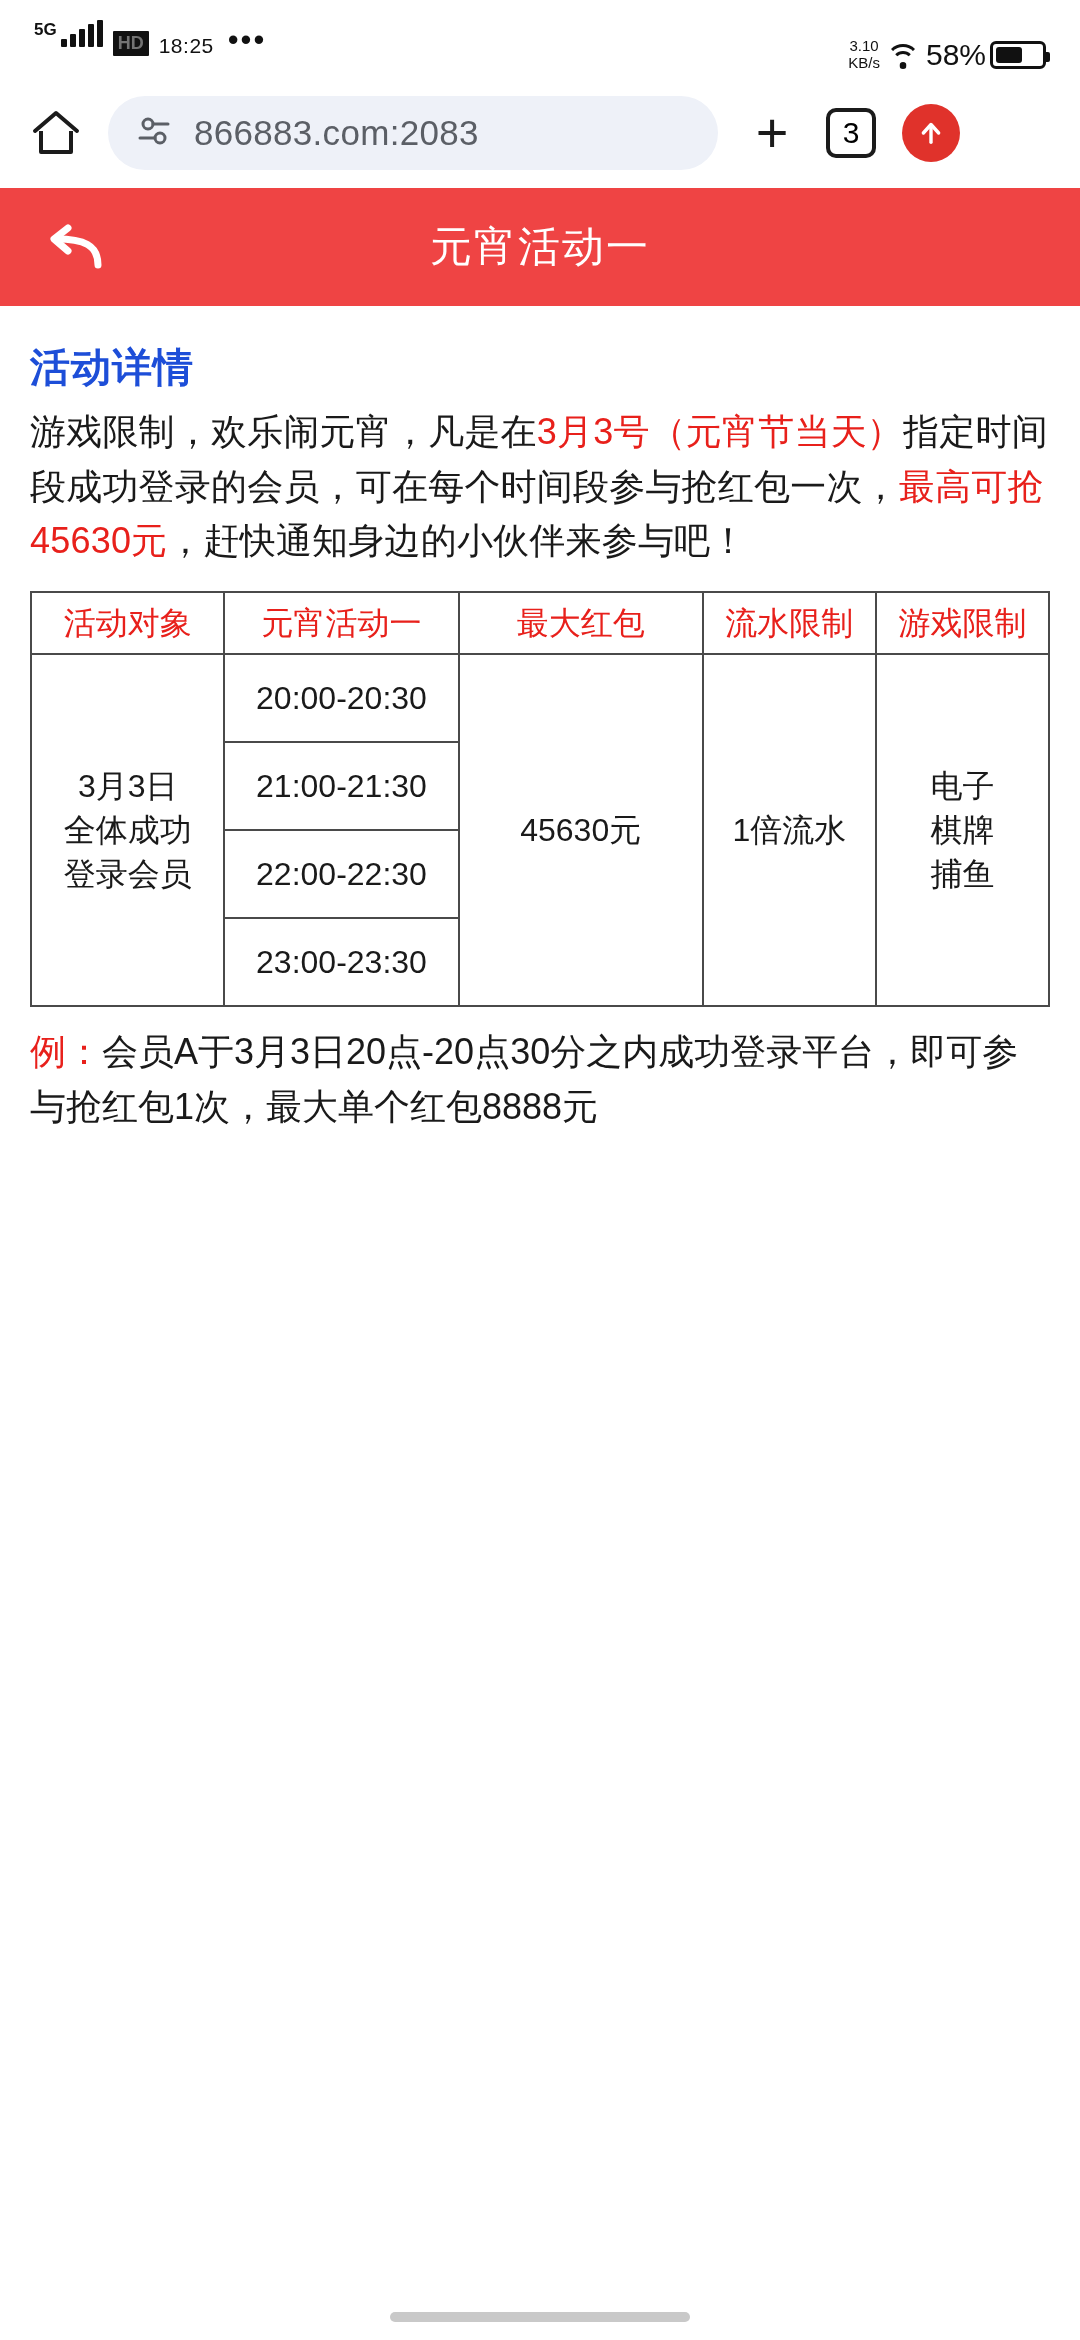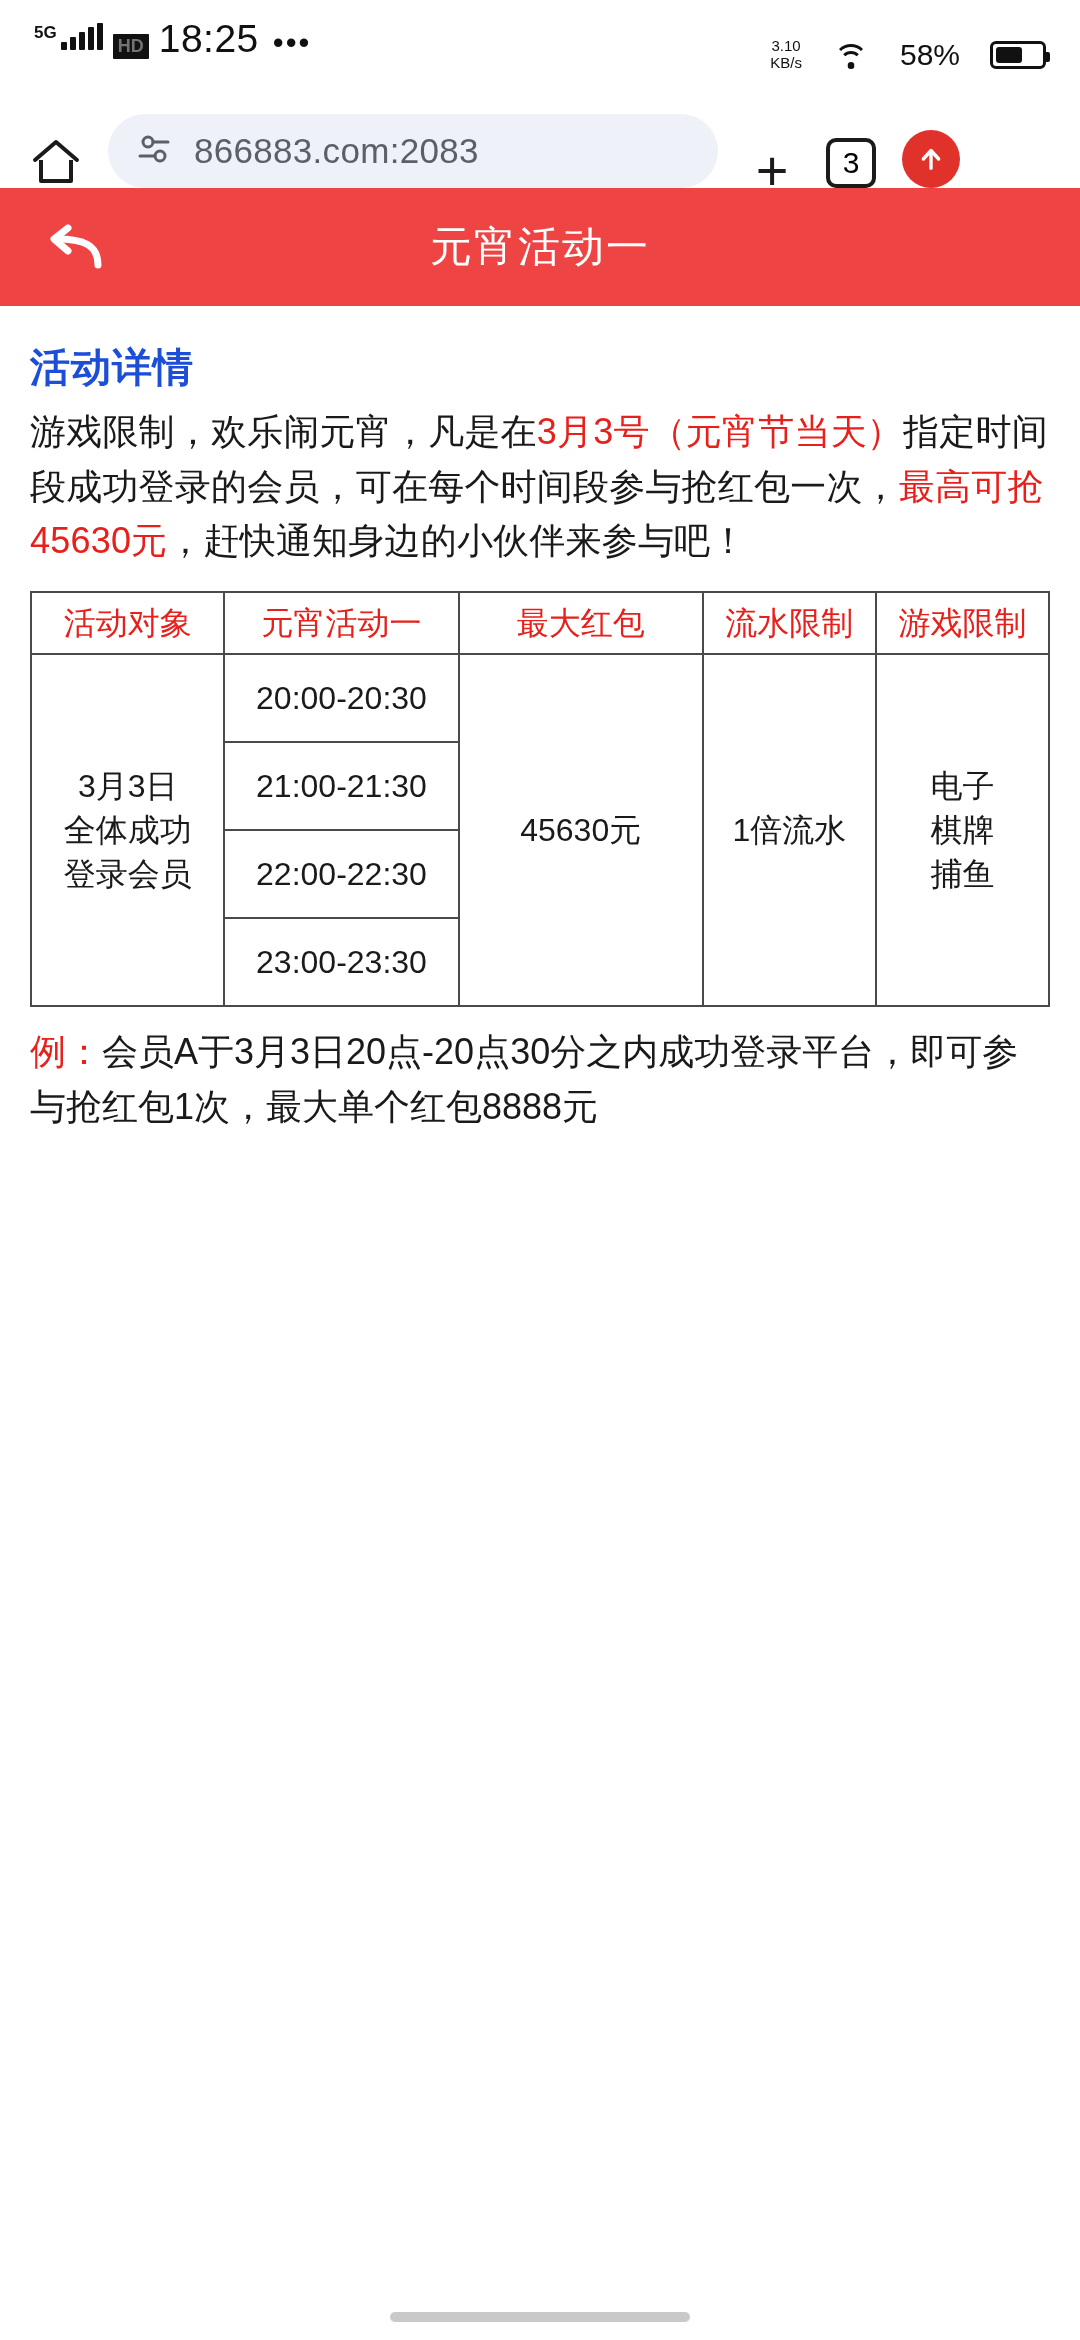--- a/index.html
+++ b/index.html
@@ -14,37 +14,37 @@
   
   .statusbar {
     height: 78px;
     display: flex;
     align-items: center;
     padding: 0 34px;
     font-size: 30px;
     color: #111;
   }
   .sb-left { display: flex; align-items: flex-end; gap: 10px; }
-  .sb-right { margin-left: auto; display: flex; align-items: center; gap: 30px; margin-top: 31px; }
+  .sb-right { margin-left: auto; display: flex; align-items: center; gap: 4px; margin-top: 31px; }
 
   .net-group { display: flex; gap: 4px; }
   .net-5g { font-size: 17px; font-weight: bold; line-height: 1; margin-bottom: 20px; }
   .bars { display: flex; align-items: flex-end; gap: 3px; height: 26px; }
   .bars i { display: block; width: 6px; background: #111; border-radius: 1px; }
   .bars i:nth-child(1) { height: 8px; }
   .bars i:nth-child(2) { height: 13px; }
   .bars i:nth-child(3) { height: 18px; }
   .bars i:nth-child(4) { height: 23px; }
   .bars i:nth-child(5) { height: 27px; }
 
   .hd-badge {
     background: #111; color: #737373; font-size: 18px; font-weight: bold;
     padding: 2px 5px; border-radius: 1px; line-height: 1.15; margin-bottom: 2px;
   }
-  .sb-clock { font-size: 39px; letter-spacing: .5px; }
+  .sb-clock { font-size: 21px; letter-spacing: .5px; }
   .sb-dots { font-size: 31px; letter-spacing: 2px; margin-left: 4px; }
 
   .kbs { text-align: center; font-size: 15px; line-height: 1.12; }
   .wifi-ico { width: 38px; height: 30px; position: relative; }
   .wifi-ico span {
     position: absolute; left: 50%; transform: translateX(-50%);
     border: 3px solid #111; border-bottom-color: transparent;
     border-left-color: transparent; border-right-color: transparent;
     border-radius: 50%;
   }
@@ -60,21 +60,21 @@
   .batt::after {
     content: ""; position: absolute; right: -7px; top: 8px;
     width: 4px; height: 10px; background: #111; border-radius: 0 2px 2px 0;
   }
   .batt i { display: block; height: 100%; background: #111; border-radius: 3px; }
 
   
   .toolbar {
     height: 110px;
     display: flex;
-    align-items: flex-end;
+    align-items: center;
     padding: 0 30px;
     gap: 26px;
     background: #fff;
   }
   .home-ico { width: 52px; height: 52px; }
   .urlbar {
     flex: 0 0 auto;
     width: 610px;
     height: 74px;
     background: #eef1f8;

